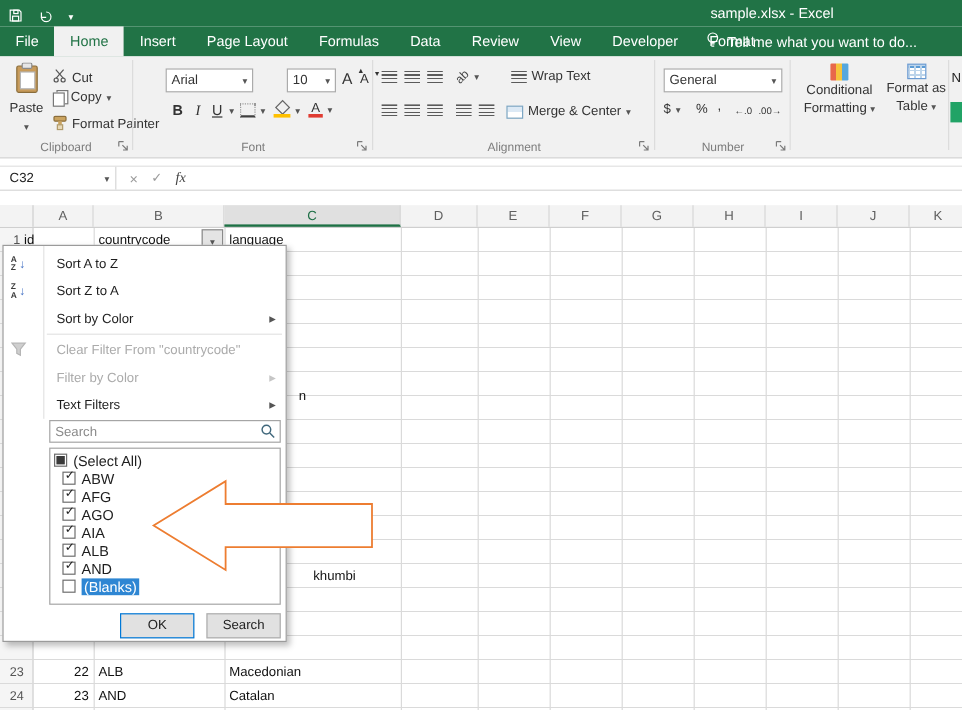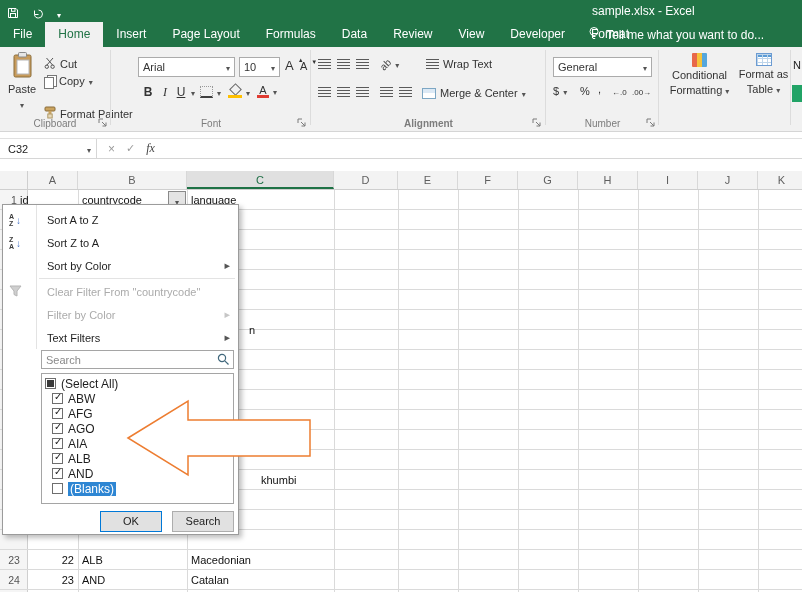--- a/index.html
+++ b/index.html
@@ -215,40 +215,40 @@
             <circle cx="8.6" cy="9.7" r="1.7" fill="none" stroke="#555"></circle>
           </svg>
       </span>
       <span>Cut</span>
     </div>
     <div class="rbtn" style="left:44px;top:28px;">
       <span class="copyic"></span>
       <span>Copy</span>
       <span class="arrow-dn"></span>
     </div>
-    <div class="rbtn" style="left:44px;top:59px;">
+    <div class="rbtn" style="left:44px;top:49px;">
       <span>
         <svg width="12" height="13">
             <rect x="1" y="1" width="10" height="4" rx="1" fill="#caa35f" stroke="#8a6d3b"></rect>
             <rect x="4.5" y="5" width="3" height="3" fill="#caa35f"></rect>
             <rect x="3.8" y="8" width="4.4" height="4" fill="#e8d9b8" stroke="#b09a6a"></rect>
           </svg>
       </span>
       <span>Format Painter</span>
     </div>
     <div class="glabel" style="left:0;width:110px;">Clipboard</div>
     <span class="launcher" style="left:98px;">
       <svg width="9" height="9">
           <path d="M1 1 H5 M1 1 V5" stroke="#7a7a7a" fill="none"></path>
           <path d="M4 4 L8 8 M8 4.5 V8 H4.5" stroke="#7a7a7a" fill="none"></path>
         </svg>
     </span>
     <div class="gsep" style="left:110px;"></div>
 
-    <div class="combo" style="left:138px;top:10px;width:97px;">
+    <div class="combo" style="left:138px;top:10px;width:73px;">
       <span>Arial</span>
       <span class="spring"></span>
         <span class="arrow-dn"></span>
     </div>
     <div class="combo" style="left:239px;top:10px;width:41px;">
       <span>10</span>
       <span class="spring"></span>
         <span class="arrow-dn"></span>
     </div>
     <span class="rbtn gf" style="left:285px;top:11px;"></span>
@@ -314,21 +314,21 @@
         <span class="lines"></span>
       </div>
     <div class="rbtn" style="left:399px;top:40px;">
         <span class="lines"></span>
       </div>
     <div class="rbtn" style="left:422px;top:40px;">
         <span class="mergeic"></span>
         <span>Merge &amp; Center</span>
         <span class="arrow-dn"></span>
       </div>
-    <div class="glabel" style="left:312px;width:233px;font-weight:bold;">Alignment</div>
+    <div class="glabel" style="left:312px;width:233px;">Alignment</div>
     <span class="launcher" style="left:532px;">
       <svg width="9" height="9">
           <path d="M1 1 H5 M1 1 V5" stroke="#7a7a7a" fill="none"></path>
           <path d="M4 4 L8 8 M8 4.5 V8 H4.5" stroke="#7a7a7a" fill="none"></path>
         </svg>
     </span>
     <div class="gsep" style="left:545px;"></div>
 
     <div class="combo" style="left:553px;top:10px;width:99px;">
       <span>General</span>

